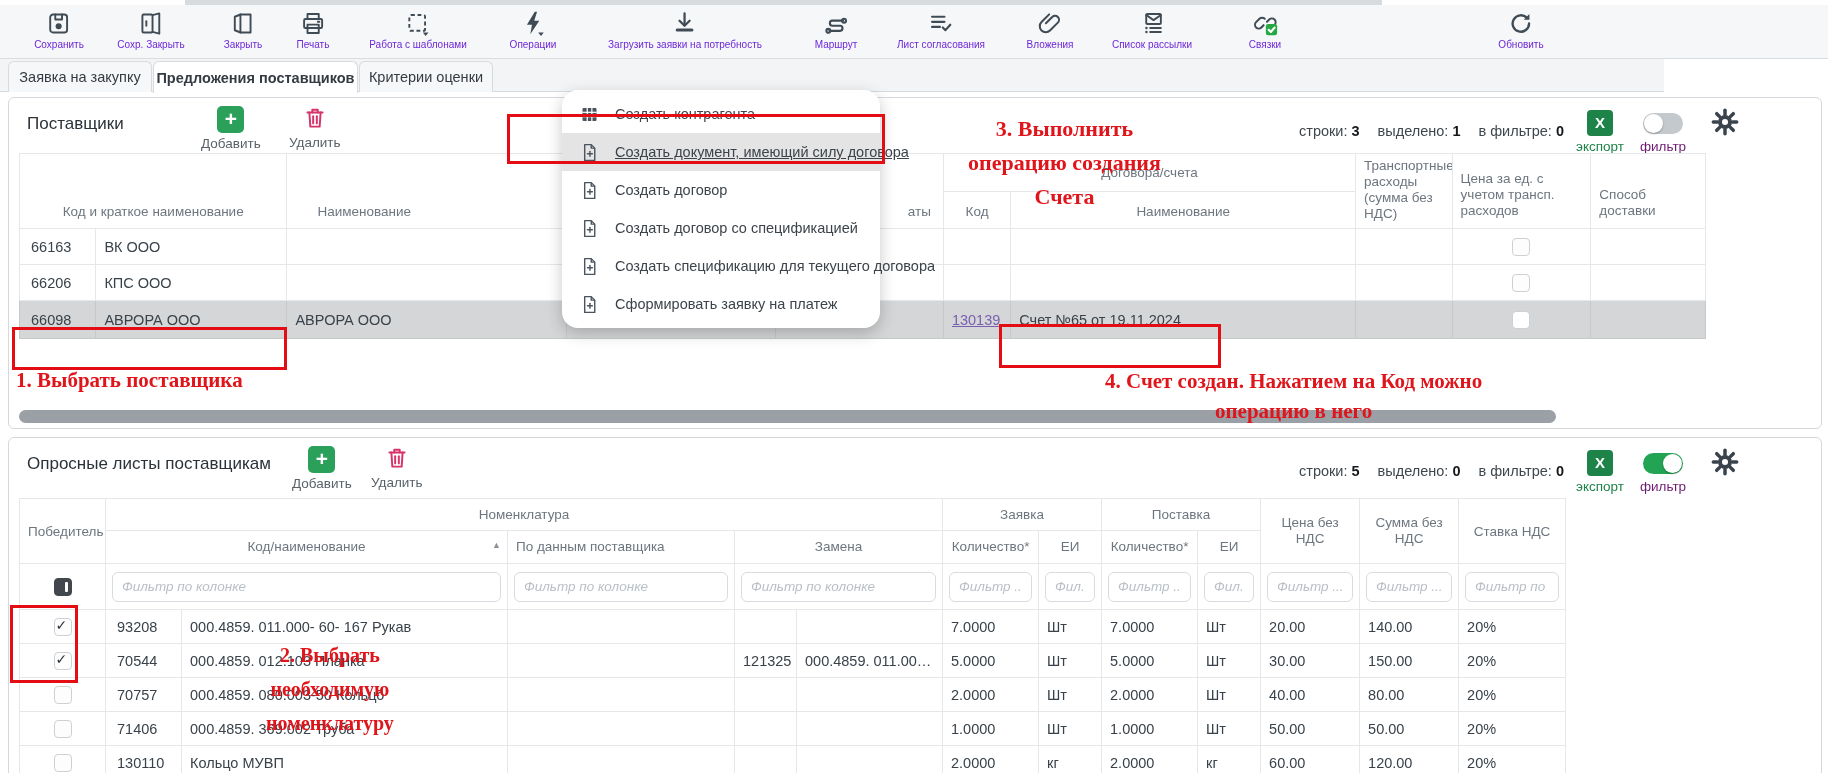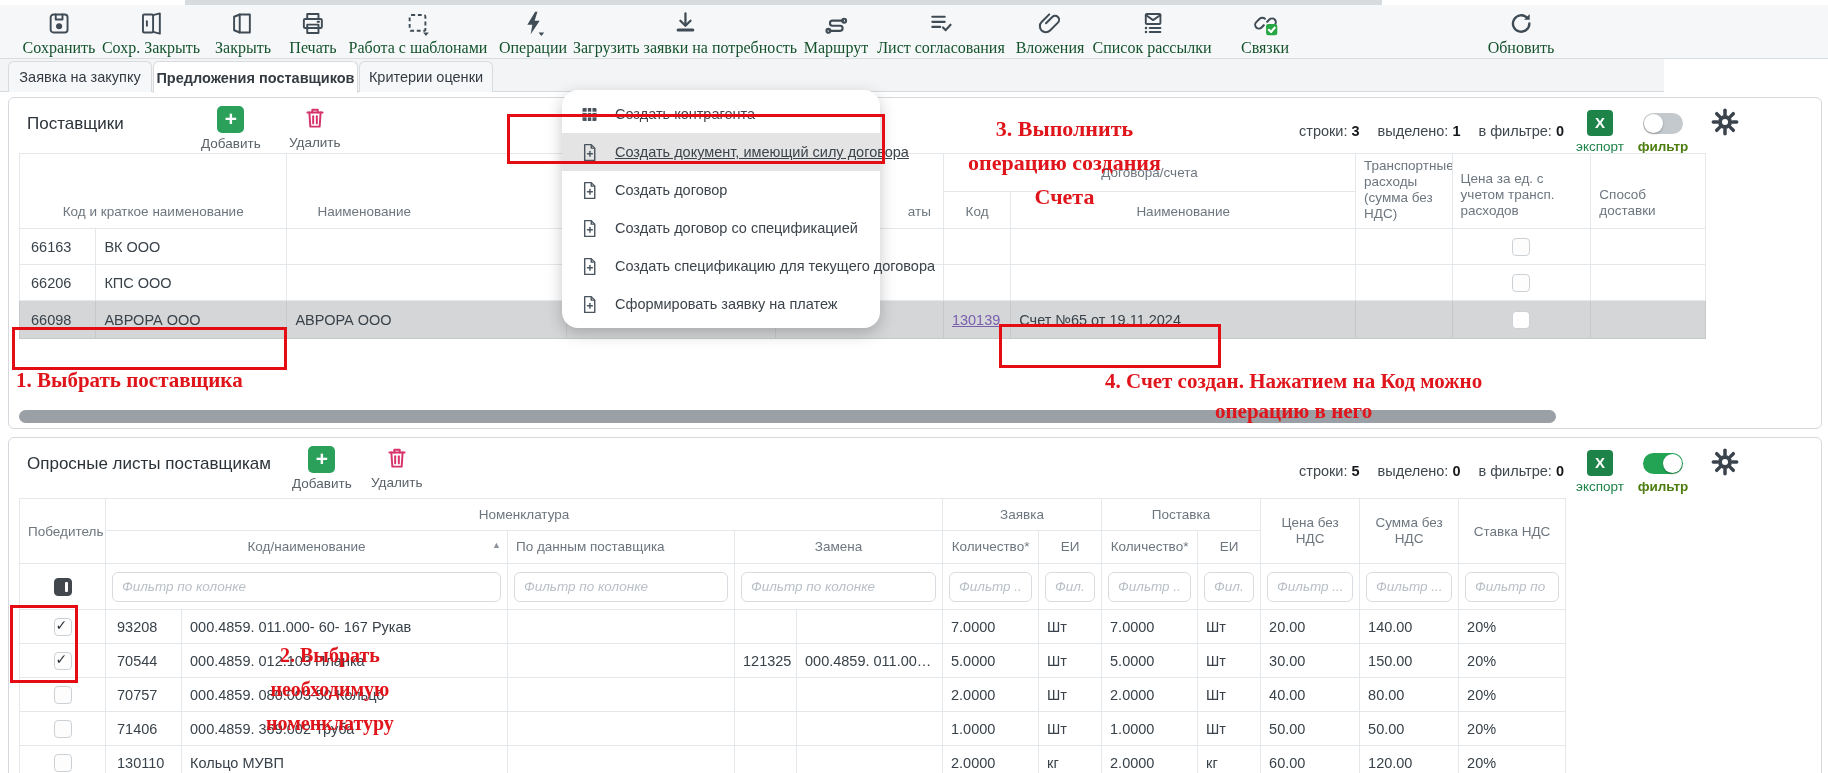--- a/index.html
+++ b/index.html
@@ -5,42 +5,42 @@
   html,body{margin:0;padding:0}
   body{width:1828px;height:773px;position:relative;overflow:hidden;background:#fff;
        font-family:"Liberation Sans","DejaVu Sans",sans-serif;color:#39424a;}
   
   .topstrip{position:absolute;left:0;top:0;width:1828px;height:5px;background:#fff;}
   .topstrip .seg{position:absolute;top:0;height:5px;background:#d8dbde;}
   
   .toolbar{position:absolute;left:0;top:5px;width:1828px;height:53px;background:#f6f7f8;border-bottom:1px solid #dadde0;}
   .ti{position:absolute;top:5px;transform:translateX(-50%);display:flex;flex-direction:column;align-items:center;cursor:pointer;white-space:nowrap;}
   .ti svg{width:27px;height:27px;display:block}
-  .ti .lbl{font-size:16px;color:#14532d;margin-top:2px;font-family:Liberation Serif, serif;}
+  .ti .lbl{font-size:10px;color:#6d28d9;margin-top:2px;}
   
   .tabbar{position:absolute;left:0;top:59px;width:1664px;height:32px;background:#f2f4f5;border-bottom:1px solid #d8dbde;}
   .tab{position:absolute;top:2px;height:30px;border:1px solid #d8dbde;border-bottom:none;border-radius:6px 6px 0 0;
        background:#f6f7f8;display:flex;align-items:center;justify-content:center;font-size:14.5px;color:#343b42;cursor:pointer;}
   .tab.active{background:#fff;font-weight:bold;height:31px;z-index:3;}
   
   .panel{position:absolute;left:8px;width:1812px;background:#fff;border:1px solid #d5d9dd;border-radius:6px;}
   .ptitle{position:absolute;left:18px;top:16px;font-size:17px;color:#2b3238;}
   .icon-btn{position:absolute;display:flex;flex-direction:column;align-items:center;cursor:pointer;}
   .plusbox{width:27px;height:27px;border-radius:5px;background:#2aa05a;color:#fff;font-size:21px;line-height:26px;text-align:center;font-weight:bold;}
   .btn-lbl{font-size:13.5px;color:#5a6268;margin-top:3px;white-space:nowrap;}
   .stats{position:absolute;left:1290px;top:25px;display:flex;gap:18px;font-size:14.5px;color:#3f474e;white-space:nowrap;}
   .stats b{color:#16191c;margin-left:4px;}
   .xls-btn{position:absolute;left:1578px;top:12px;width:26px;height:26px;background:#1d8348;border-radius:4px;color:#fff;
            font-weight:bold;font-size:15px;text-align:center;line-height:26px;cursor:pointer;}
   .xls-lbl{position:absolute;left:1561px;top:41px;width:60px;text-align:center;font-size:13.5px;color:#1d8348;}
   .toggle{position:absolute;left:1634px;top:15px;width:40px;height:21px;border-radius:11px;background:#c4c9cd;cursor:pointer;}
   .toggle .knob{position:absolute;top:1px;left:1px;width:19px;height:19px;border-radius:50%;background:#fff;box-shadow:0 1px 2px rgba(0,0,0,.3);}
   .toggle.on{background:#23a455;}
   .toggle.on .knob{left:20px;}
-  .tgl-lbl{position:absolute;left:1619px;top:41px;width:70px;text-align:center;font-size:13.5px;color:#4d7c0f;font-weight:bold;}
+  .tgl-lbl{position:absolute;left:1619px;top:41px;width:70px;text-align:center;font-size:13.5px;color:#701a75;}
   .gear{position:absolute;left:1702px;top:10px;cursor:pointer;}
   
   table.grid{border-collapse:collapse;table-layout:fixed;position:absolute;}
   .grid th,.grid td{border:1px solid #e5e8ea;padding:0 8px;overflow:hidden;white-space:nowrap;}
   .grid th{font-weight:normal;color:#6d767f;font-size:13.5px;background:#fff;}
   .grid td{font-size:14.5px;color:#39424a;}
   .grid th.grp{text-align:center;vertical-align:middle;}
   .grid th.bot{vertical-align:bottom;padding-bottom:9px;}
   .grid th.wrap{white-space:normal;line-height:1.18;text-align:left;}
   .t1 tr.datarow{height:36px;}

